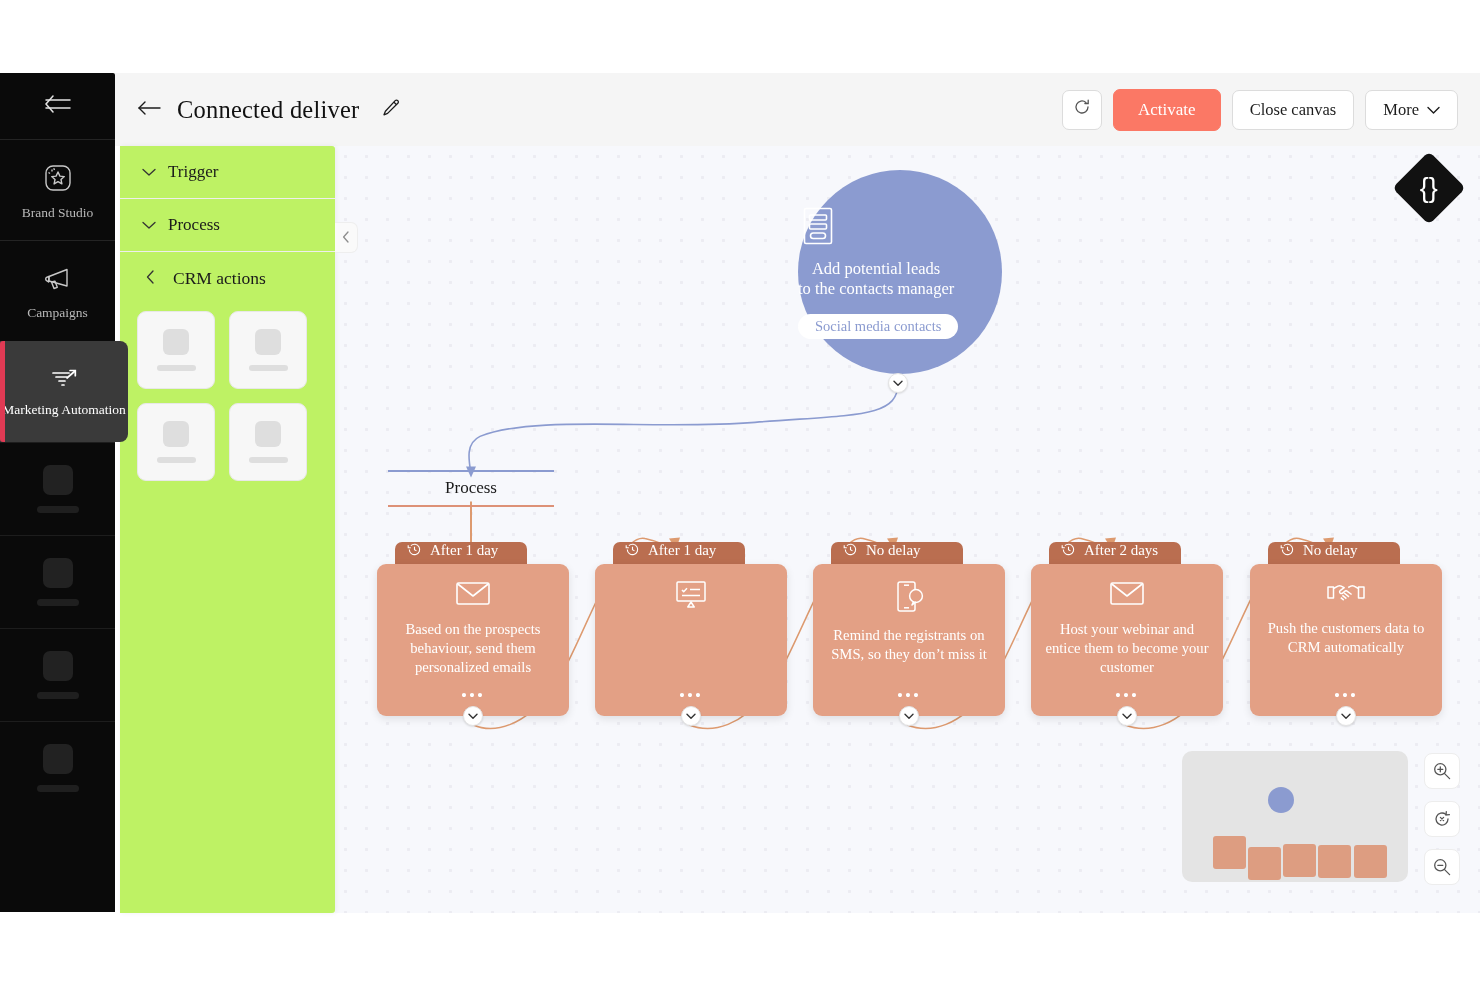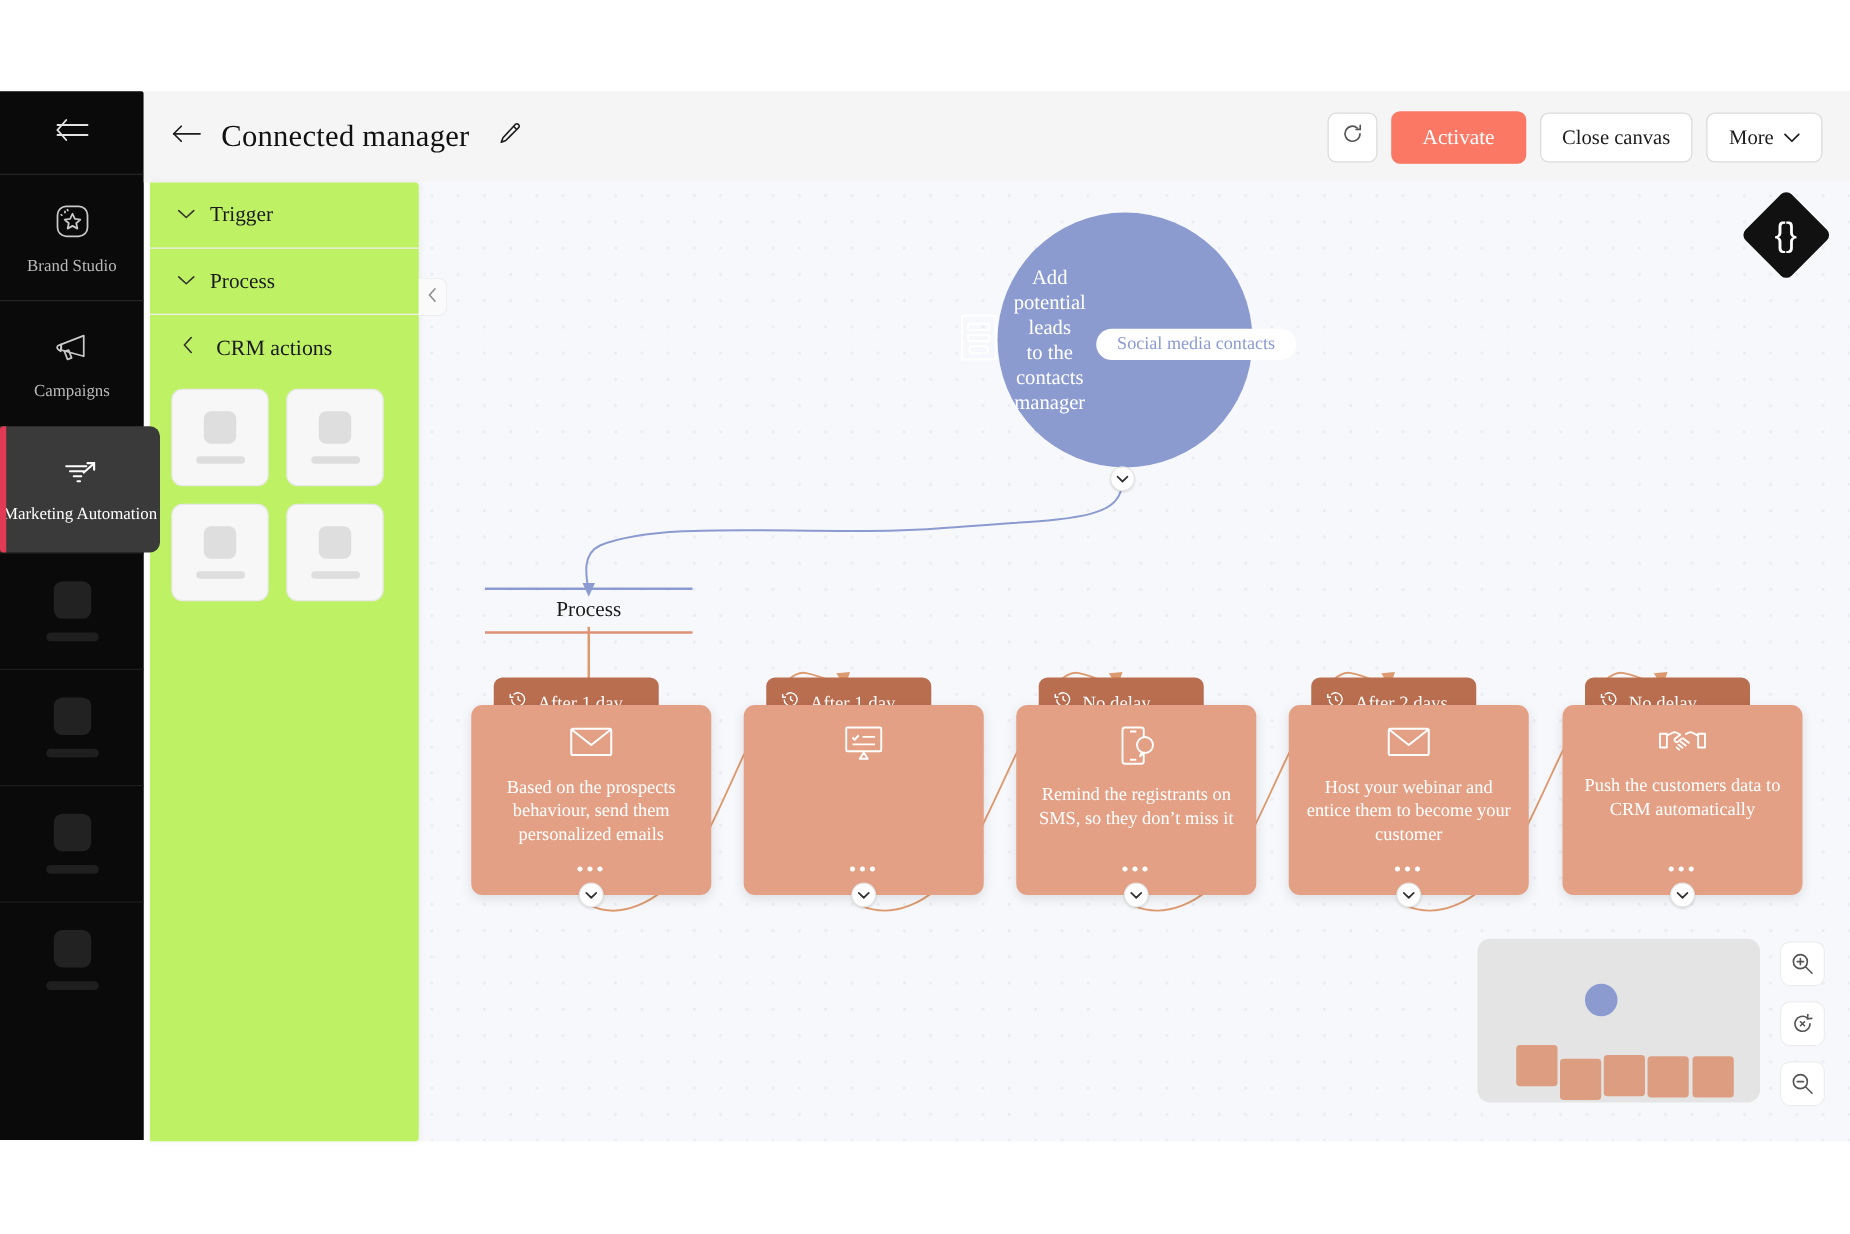--- a/index.html
+++ b/index.html
@@ -134,21 +134,21 @@
     background-size: 21px 21px;
     overflow: hidden;
   }
   .canvas-svg { position: absolute; left: 0; top: 0; width: 100%; height: 100%; pointer-events: none; }
 
   
   .trigger {
     position: absolute; left: 463px; top: 24px;
     width: 204px; height: 204px; border-radius: 50%;
     background: #8b9bd0;
-    display: flex; flex-direction: row; align-items: center; justify-content: center;
+    display: flex; flex-direction: column; align-items: flex-start; justify-content: center;
     gap: 8px; cursor: pointer;
   }
   .trigger .ttl {
     color: #ffffff; font-size: 16.5px; line-height: 20px; text-align: center;
   }
   .trigger .pill {
     margin-top: 7px; background: #ffffff; color: #8b9bd0;
     border-radius: 20px; font-size: 14.5px;
     padding: 4px 17px; white-space: nowrap;
   }
@@ -170,21 +170,21 @@
 
   
   .card {
     position: absolute; width: 192px; cursor: pointer;
   }
   .card .badge {
     position: absolute; left: 18px; top: 0;
     height: 30px; min-width: 132px;
     background: #ba6e50; color: #ffffff;
     border-radius: 7px 7px 0 0;
-    display: flex; align-items: flex-end; gap: 8px;
+    display: flex; align-items: flex-start; gap: 8px;
     padding: 0 14px 0 12px; font-size: 15px; white-space: nowrap;
   }
   .card .body {
     position: absolute; left: 0; top: 22px; width: 192px; height: 152px;
     background: #e3a085; border-radius: 9px;
     box-shadow: 0 3px 9px rgba(0,0,0,.10);
     display: flex; flex-direction: column; align-items: center;
     padding: 16px 13px 0;
   }
   .card .body .ico { margin-bottom: 9px; }
@@ -305,21 +305,21 @@
     <div class="hdr-back">
       <span>
         <svg width="24" height="16" viewBox="0 0 24 16">
             <g fill="none" stroke="#1c1c1c" stroke-width="1.4" stroke-linecap="round" stroke-linejoin="round">
               <path d="M23 8H2"></path>
               <path d="m8 2-6 6 6 6"></path>
             </g>
           </svg>
       </span>
     </div>
-    <div class="hdr-title">Connected manager</div>
+    <div class="hdr-title">Connected deliver</div>
     <div class="hdr-edit">
       <span>
         <svg width="20" height="20" viewBox="0 0 20 20">
             <g fill="none" stroke="#1c1c1c" stroke-width="1.3" stroke-linejoin="round">
               <path d="M14.2 2.6a1.8 1.8 0 0 1 2.6 2.6L6.6 15.4 3 16.8l1.4-3.6z"></path>
               <path d="m12.8 4 2.6 2.6"></path>
             </g>
           </svg>
       </span>
     </div>

